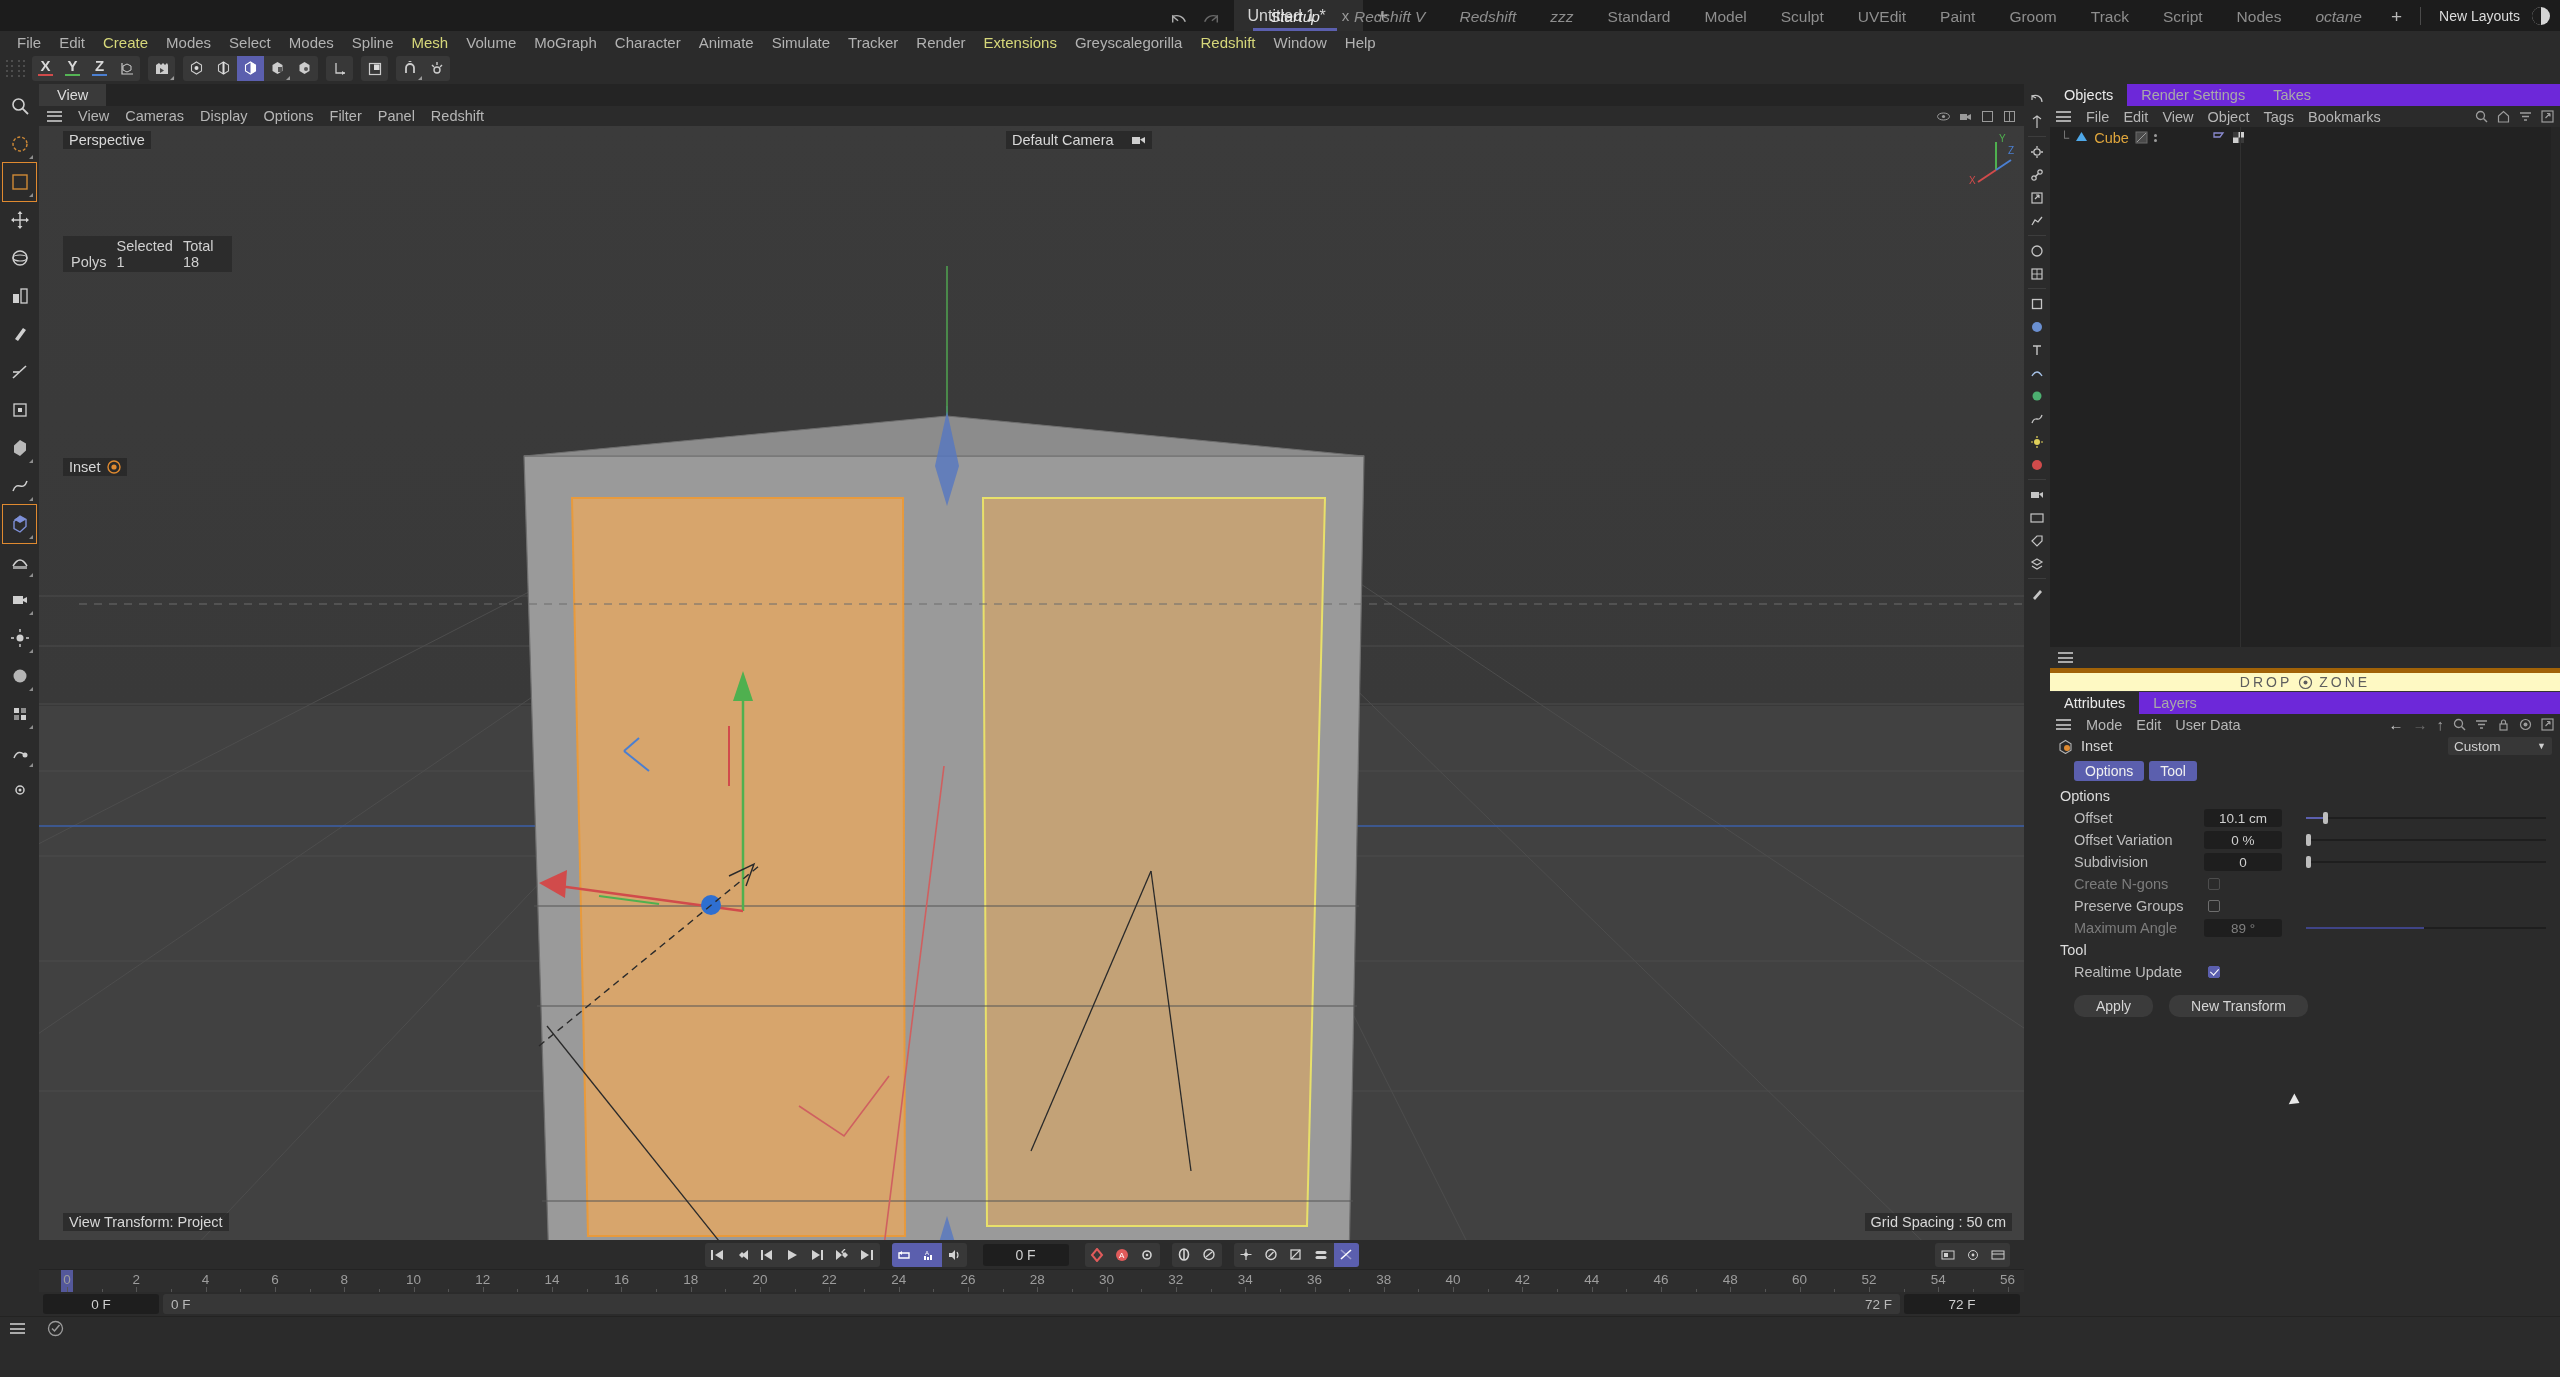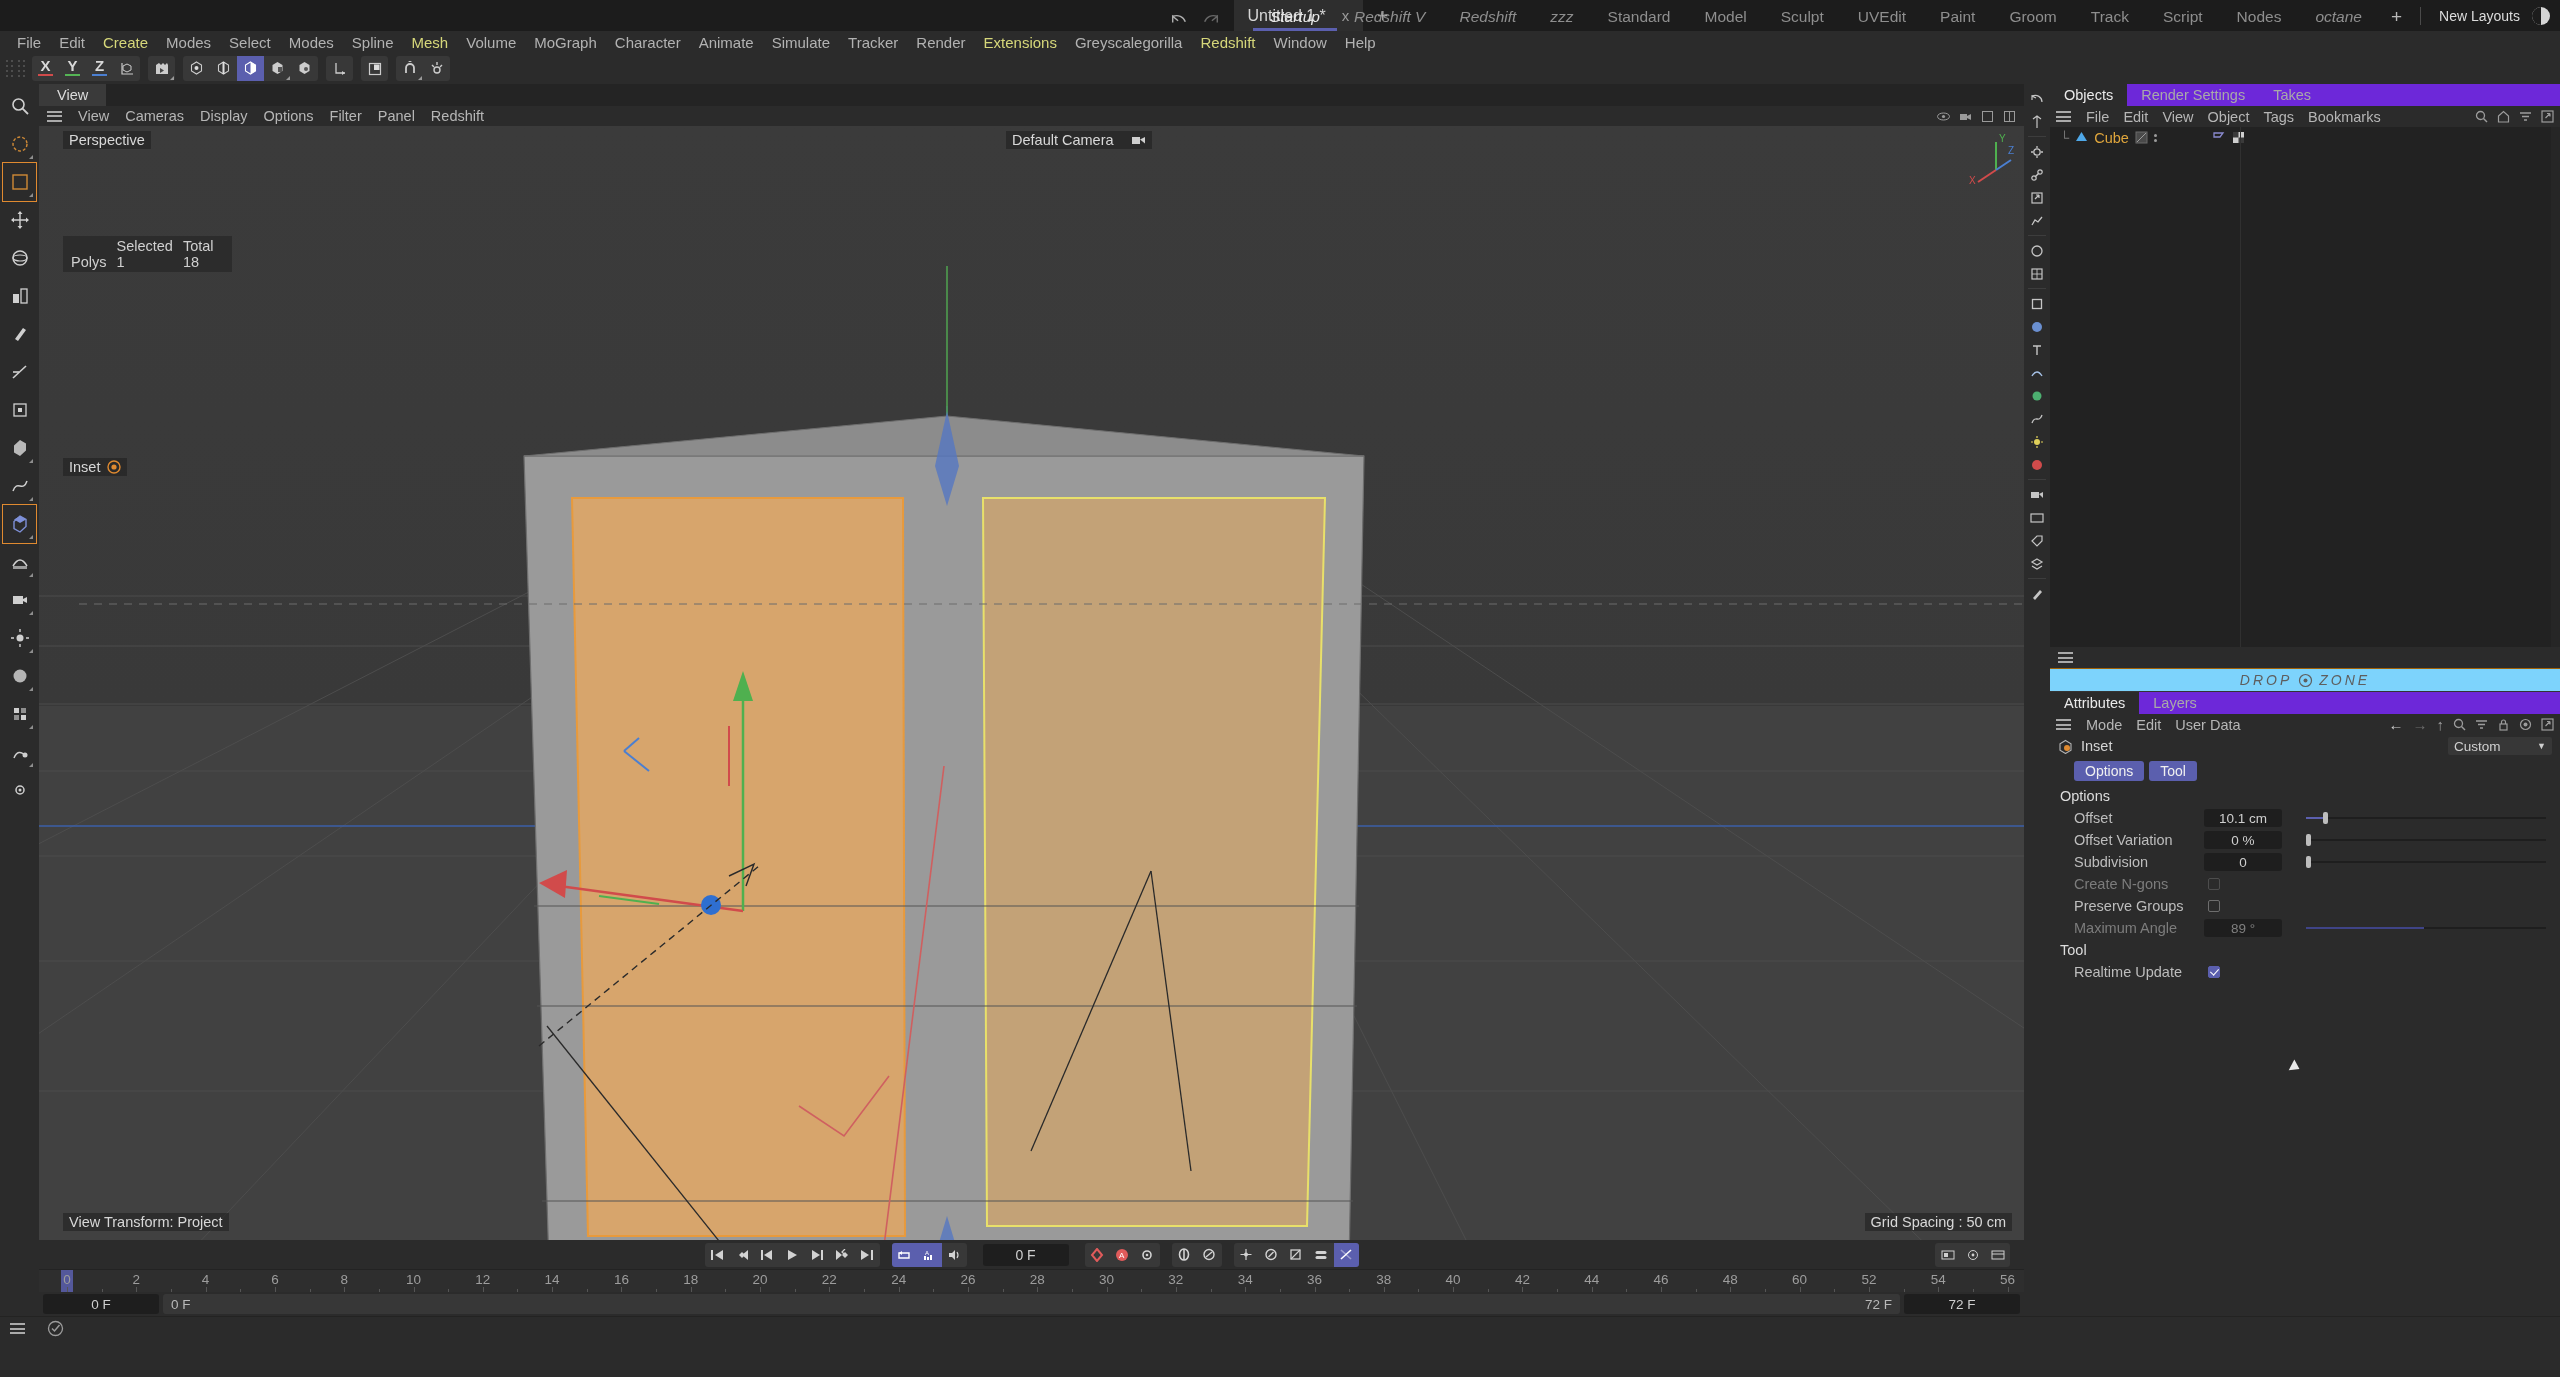--- a/index.html
+++ b/index.html
@@ -109,21 +109,21 @@
   .ptab{font-size:14.5px;color:#a9a9a9;padding:3px 14px 4px 14px;}
   .ptab.active{background:#2b2b2b;color:#eaeaea;}
   .pmenurow{height:21px;background:#2b2b2b;display:flex;align-items:center;padding-left:6px;position:relative;}
   .pmi{font-size:14.5px;color:#b6b6b6;padding:0 7px;}
   .picons{position:absolute;right:6px;display:flex;gap:9px;color:#9c9c9c;font-size:13px;align-items:center;}
   .objlist{background:#222222;position:relative;}
   .objrow{display:flex;align-items:center;height:21px;padding-left:10px;gap:6px;font-size:14.5px;}
   .objname{color:#e0a63c;}
   .objcolsep{position:absolute;left:190px;top:0;bottom:0;width:1px;background:#303030;}
   .dzone{height:24px;display:flex;align-items:center;justify-content:center;letter-spacing:3px;
-    font-size:14px;color:#5e5e5e;background:#7dd3fc;border-top:1px solid #a16207;border-bottom:1px solid #343434;font-style:italic;}
+    font-size:14px;color:#5e5e5e;background:#fef9c3;border-top:5px solid #a16207;border-bottom:1px solid #343434;}
   .attrhead{display:flex;align-items:center;height:22px;padding:0 8px;gap:8px;font-size:14.5px;}
   .attrhead .nm{color:#d5d5d5;}
   .selbox{margin-left:auto;background:#373737;border-radius:2px;height:18px;width:104px;
     display:flex;align-items:center;justify-content:space-between;padding:0 6px;font-size:13.5px;color:#d0d0d0;}
   .segrow{display:flex;gap:5px;padding:4px 0 4px 24px;}
   .seg{background:#5b5fae;color:#f0f0f0;font-size:14px;border-radius:3px;padding:2px 11px;}
   .grouphdr{font-size:14.5px;color:#dddddd;padding:3px 0 3px 10px;}
   .prow{display:flex;align-items:center;height:22px;padding-left:24px;gap:12px;}
   .plabel{width:118px;font-size:14.5px;color:#bdbdbd;text-align:left;}
   .plabel.dim{color:#7c7c7c;}
@@ -1180,20 +1180,24 @@
           <div class="sfill" style="width:49%;background:#3f4487"></div>
       </div>
     </div>
 
     <div class="grouphdr">Tool</div>
     <div class="prow">
       <span class="plabel">Realtime Update</span>
       <span class="chk on"></span>
     </div>
 
+    <div class="btnrow">
+      <div class="pbtn">Apply</div>
+      <div class="pbtn">New Transform</div>
+    </div>
 
     <div style="flex:1;position:relative;">
       <div class="cursor" style="left:241px; top:78px;"></div>
     </div>
   </div>
 </div>
 
 <div class="statusbar">
   <div class="burger">
       <i></i>

